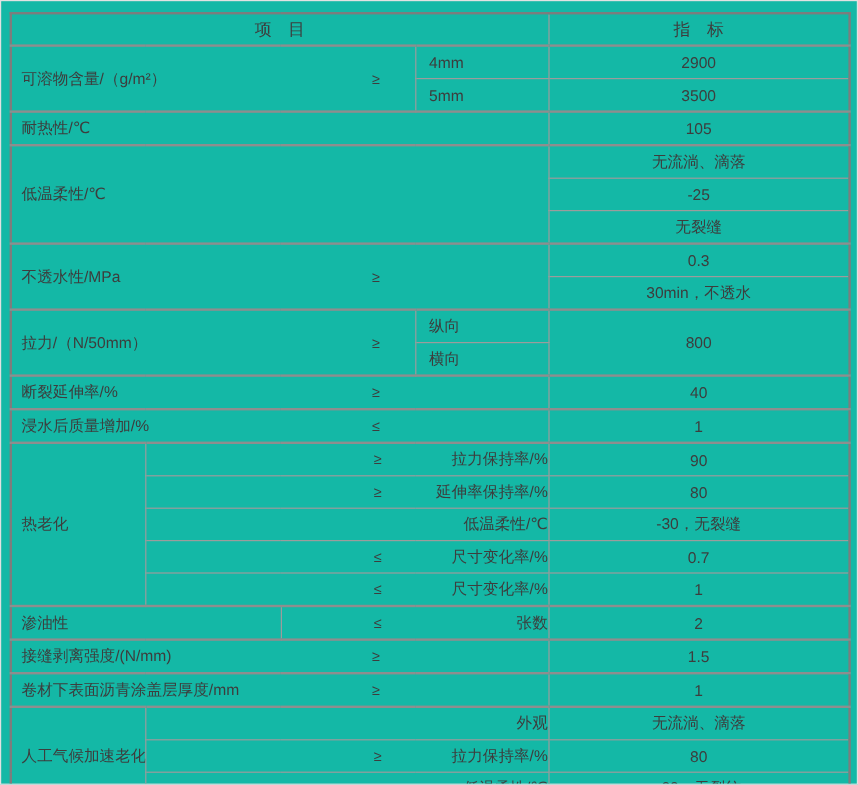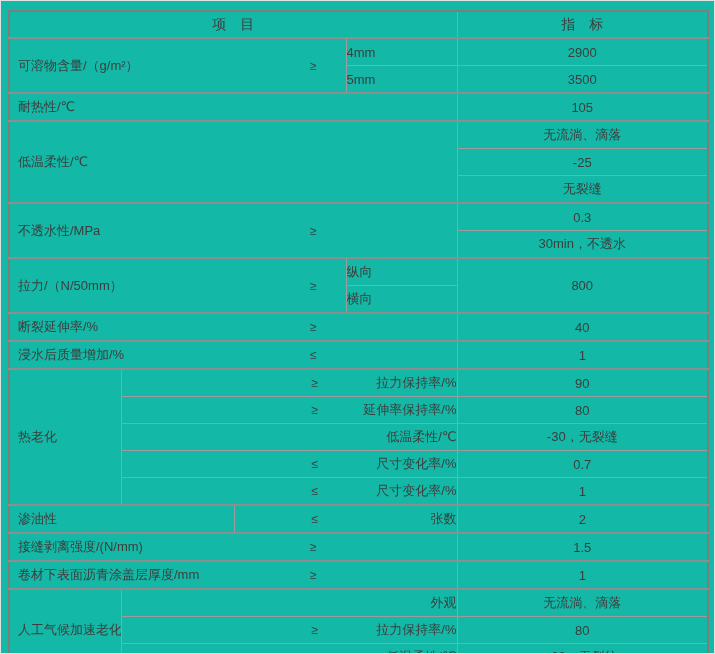--- a/index.html
+++ b/index.html
@@ -22,21 +22,21 @@
   td {
     border:1px solid #9c9c9c;
     height:26px; padding:0;
     vertical-align:middle;
     overflow:hidden; white-space:nowrap;
   }
   tr.hdr td { height:25px; font-size:14px; text-align:center; }
   tr.sec td { border-top:2px solid #8e8e8e; }
   td.lbl { text-align:left; padding-left:8px; }
   td.sublbl { text-align:right; padding-left:20px; }
-  td.subcell { text-align:left; }
+  td.subcell { text-align:left; padding-left:11px; }
   td.val { text-align:center;margin-left:32px; }
   td.rel { position:relative; }
   .sym {
     position:absolute; top:50%; transform:translateY(-50%);
     font-size:12px; color:#3d3d3d;
   }
   .s1 { left:300px; }
   .s2 { left:190px; }
   .s3 { left:77px; }
 </style>

